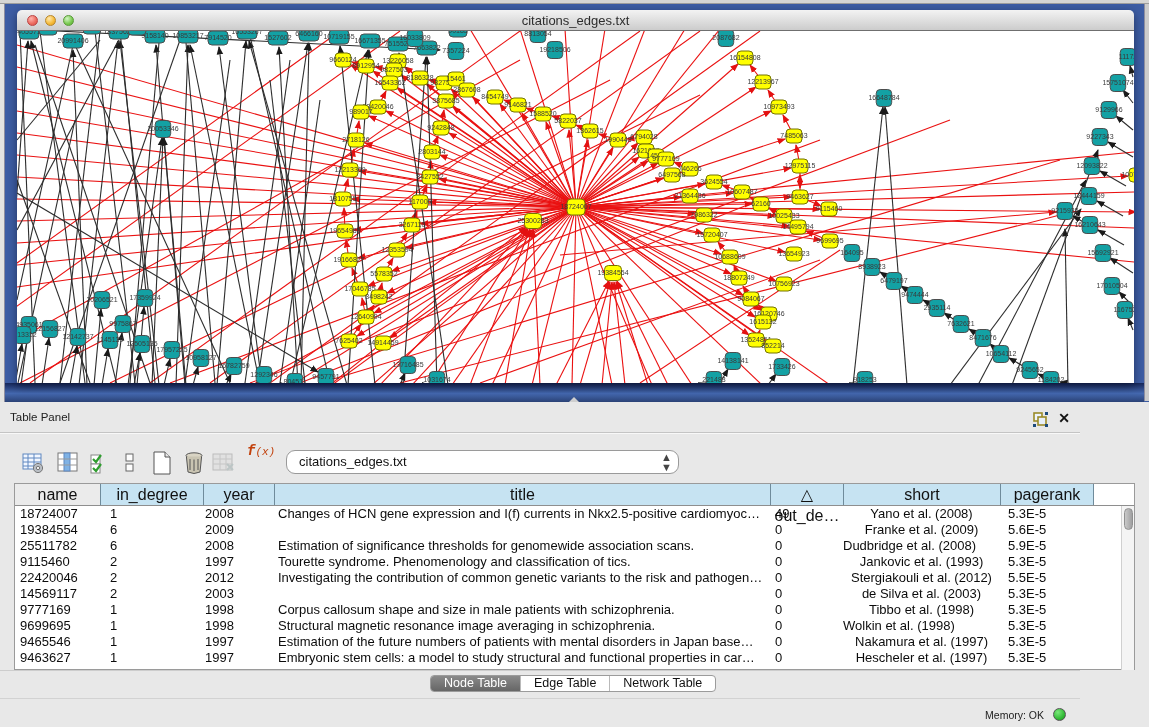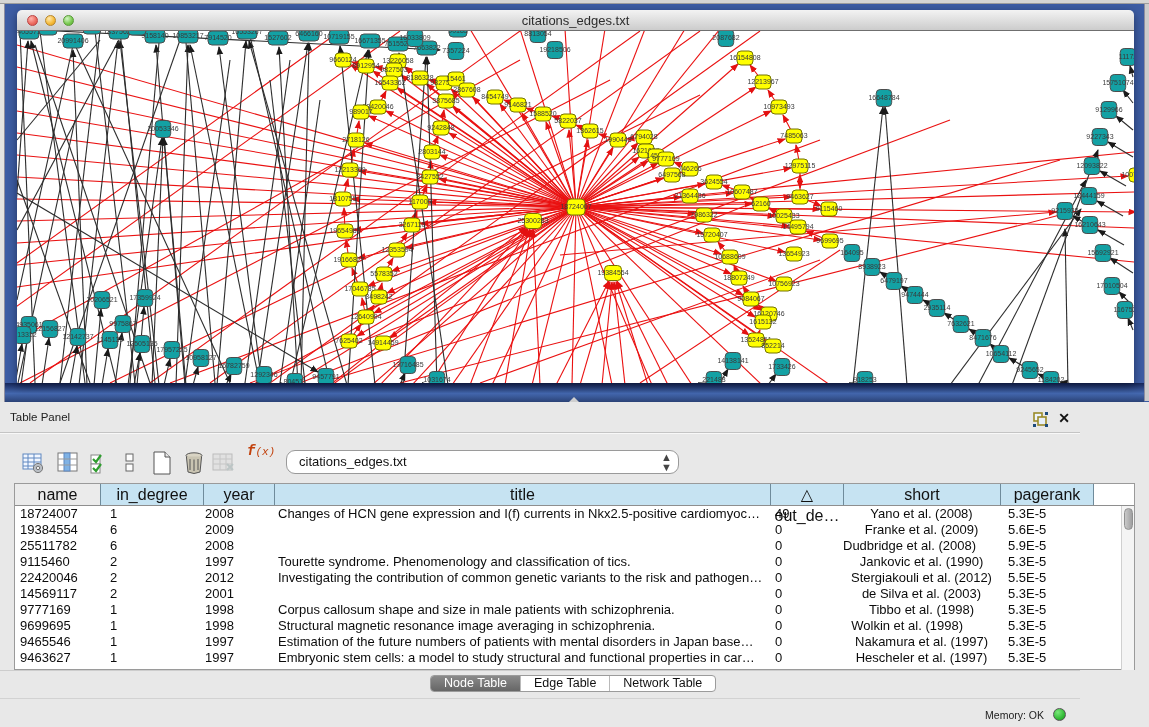--- a/index.html
+++ b/index.html
@@ -702,66 +702,67 @@
       <span style="left:96px">6</span>
       <span style="left:191px">2009</span>
       <span style="left:761px">0</span>
 <span style="left:829px;width:157px;text-align:center">Franke et al. (2009)</span>
       <span style="left:994px">5.6E-5</span>
     </div>
 <div class="row" style="top:136px">
 <span style="left:6px">25511782</span>
       <span style="left:96px">6</span>
       <span style="left:191px">2008</span>
+<span style="left:264px">Estimation of significance thresholds for genomewide association scans.</span>
       <span style="left:761px">0</span>
 <span style="left:829px;width:157px;text-align:left">Dudbridge et al. (2008)</span>
       <span style="left:994px">5.9E-5</span>
     </div>
 <div class="row" style="top:152px">
 <span style="left:6px">9115460</span>
       <span style="left:96px">2</span>
       <span style="left:191px">1997</span>
 <span style="left:264px">Tourette syndrome. Phenomenology and classification of tics.</span>
       <span style="left:761px">0</span>
-<span style="left:829px;width:157px;text-align:center">Jankovic et al. (1990)</span>
+<span style="left:829px;width:157px;text-align:center">Jankovic et al. (1993)</span>
       <span style="left:994px">5.3E-5</span>
     </div>
 <div class="row" style="top:168px">
 <span style="left:6px">22420046</span>
       <span style="left:96px">2</span>
       <span style="left:191px">2012</span>
 <span style="left:264px">Investigating the contribution of common genetic variants to the risk and pathogen…</span>
       <span style="left:761px">0</span>
 <span style="left:829px;width:157px;text-align:center">Stergiakouli et al. (2012)</span>
       <span style="left:994px">5.5E-5</span>
     </div>
 <div class="row" style="top:184px">
 <span style="left:6px">14569117</span>
       <span style="left:96px">2</span>
-      <span style="left:191px">2001</span>
+      <span style="left:191px">2003</span>
       <span style="left:761px">0</span>
 <span style="left:829px;width:157px;text-align:center">de Silva et al. (2003)</span>
       <span style="left:994px">5.3E-5</span>
     </div>
 <div class="row" style="top:200px">
 <span style="left:6px">9777169</span>
       <span style="left:96px">1</span>
       <span style="left:191px">1998</span>
 <span style="left:264px">Corpus callosum shape and size in male patients with schizophrenia.</span>
       <span style="left:761px">0</span>
 <span style="left:829px;width:157px;text-align:center">Tibbo et al. (1998)</span>
       <span style="left:994px">5.3E-5</span>
     </div>
 <div class="row" style="top:216px">
 <span style="left:6px">9699695</span>
       <span style="left:96px">1</span>
       <span style="left:191px">1998</span>
 <span style="left:264px">Structural magnetic resonance image averaging in schizophrenia.</span>
       <span style="left:761px">0</span>
-<span style="left:792px;width:157px;text-align:right">Wolkin et al. (1998)</span>
+<span style="left:829px;width:157px;text-align:left">Wolkin et al. (1998)</span>
       <span style="left:994px">5.3E-5</span>
     </div>
 <div class="row" style="top:232px">
 <span style="left:6px">9465546</span>
       <span style="left:96px">1</span>
       <span style="left:191px">1997</span>
 <span style="left:264px">Estimation of the future numbers of patients with mental disorders in Japan base…</span>
       <span style="left:761px">0</span>
 <span style="left:829px;width:157px;text-align:center">Nakamura et al. (1997)</span>
       <span style="left:994px">5.3E-5</span>

